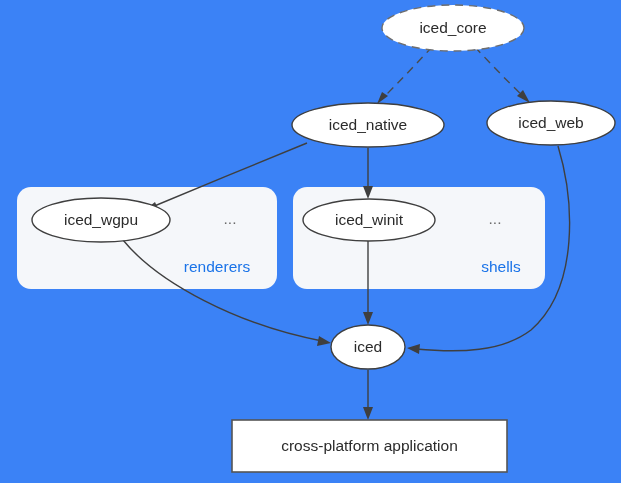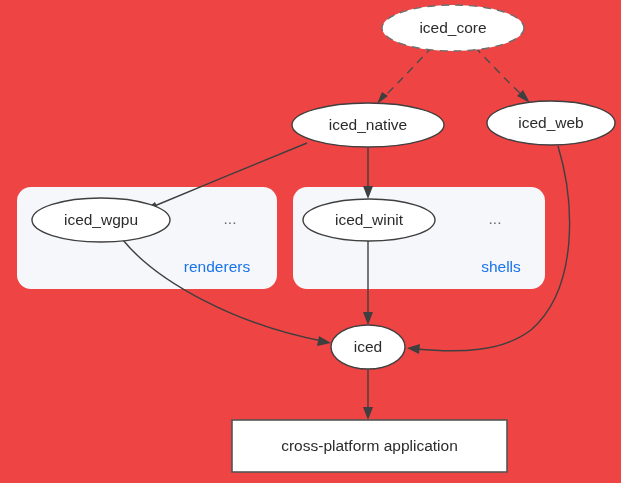--- a/index.html
+++ b/index.html
@@ -7,21 +7,21 @@
     padding: 0;
     background: #ffffff;
   }
   body {
     font-family: "Liberation Sans", sans-serif;
   }
   #canvas {
     position: relative;
     width: 621px;
     height: 483px;
-    background: #ef4444;
+    background: #3b82f6;
     overflow: hidden;
   }
   #diagram-svg {
     position: absolute;
     left: 0;
     top: 0;
     width: 621px;
     height: 483px;
   }
   .node-label {

